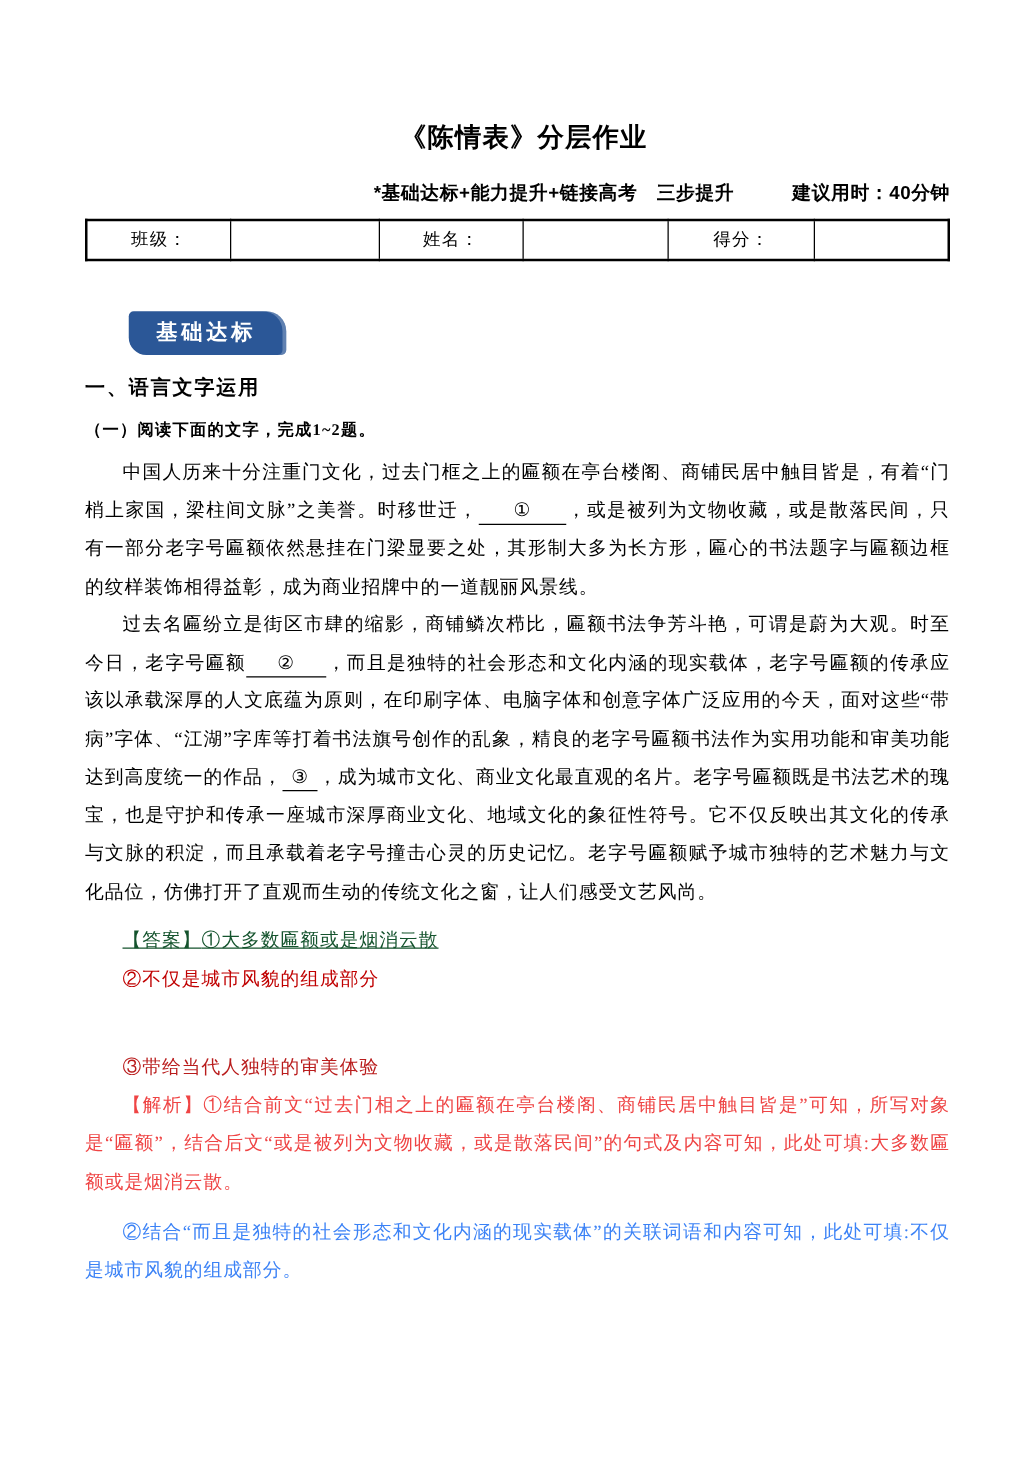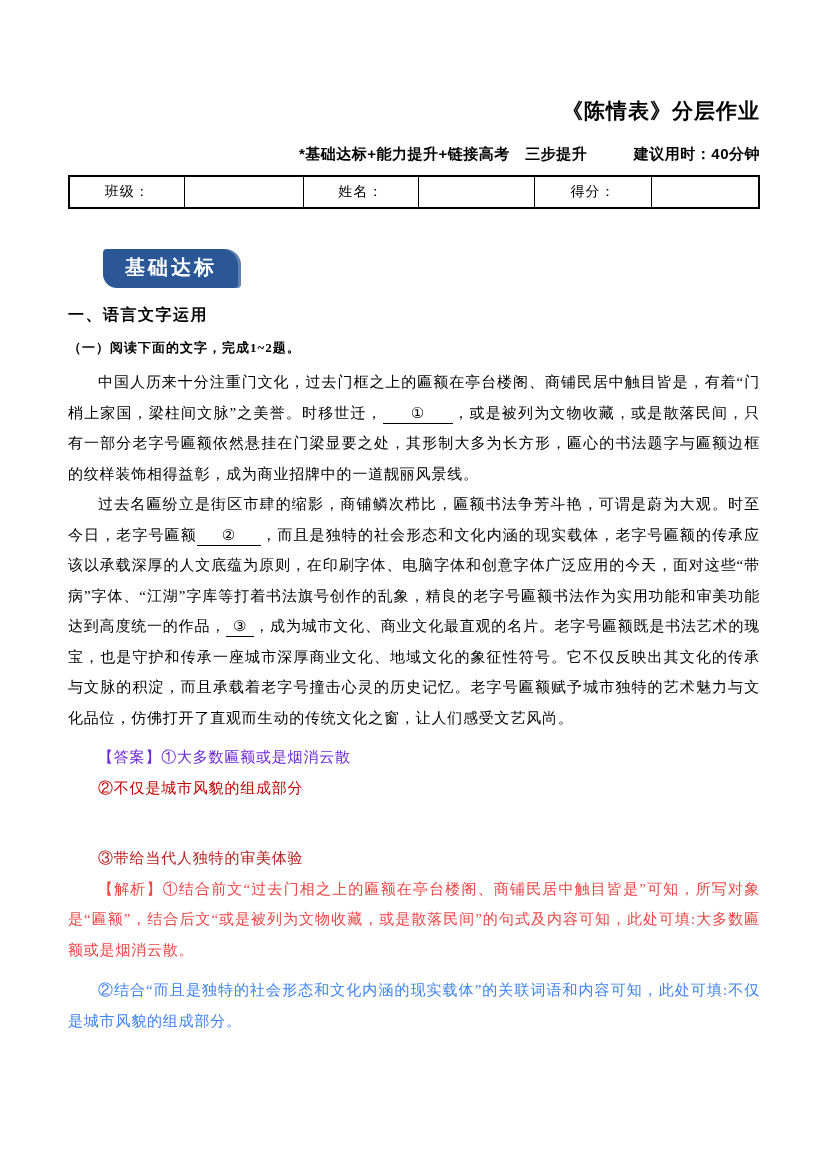--- a/index.html
+++ b/index.html
@@ -4,42 +4,42 @@
 <style>
   html, body { margin: 0; padding: 0; background: #ffffff; }
   body {
     width: 827px; height: 1169px; overflow: hidden;
     font-family: "Liberation Serif", "DejaVu Serif", serif;
     color: #000;
   }
   .page { box-sizing: border-box; width: 827px; height: 1169px; padding: 96px 67px 0 68px; }
 
   .doc-title {
-    text-align: right; font-size: 21px; font-weight: bold;
+    text-align: center; font-size: 21px; font-weight: bold;
     font-family: "Liberation Sans", "DejaVu Sans", sans-serif;
     letter-spacing: 1px; line-height: 30px; margin: 0 0 0 10px;
   }
   .doc-subtitle {
     text-align: right; font-size: 15px; font-weight: bold;
     font-family: "Liberation Sans", "DejaVu Sans", sans-serif;
     margin-top: 19px; letter-spacing: 0.5px;
   }
 
   .info-table { width: 100%; border-collapse: collapse; margin-top: 11px; border: 2px solid #000; }
   .info-table td {
     border: 1px solid #000; height: 30px; text-align: center;
     font-size: 14px; letter-spacing: 1px; padding: 0;
   }
   .info-table td.c1 { width: 16.8%; } .info-table td.c2 { width: 17.2%; }
   .info-table td.c3 { width: 16.6%; } .info-table td.c4 { width: 16.9%; }
   .info-table td.c5 { width: 16.9%; } .info-table td.c6 { width: 15.6%; }
 
   .badge {
     display: inline-block; margin: 40px 0 0 35px;
-    background: #2b5797; color: #fff; font-weight: bold; font-size: 20px;
+    background: #2b5797; color: #fff; font-weight: bold; font-size: 17px;
     font-family: "Liberation Sans", "DejaVu Sans", sans-serif;
     padding: 5px 24px 7px 22px; border-radius: 4px 16px 4px 14px;
     letter-spacing: 3px; box-shadow: inset -3px 0 0 rgba(255,255,255,0.25);
   }
 
   .h-section {
     font-size: 16px; font-weight: bold; letter-spacing: 1.5px;
     line-height: 30px; margin: 12px 0 0 0;
   }
   .h-sub {
@@ -95,21 +95,21 @@
 
   <p class="h-sub">（一）阅读下面的文字，完成1~2题。</p>
 
   <div class="passage">
     <p class="body-text"><span>中国人历来十分注重门文化，过去门框之上的匾额在亭台楼阁、商铺民居中触目皆是，有着“门梢上家国，梁柱间文脉”之美誉。时移世迁，</span><span class="blank w1"><span>①</span></span><span>，或是被列为文物收藏，或是散落民间，只有一部分老字号匾额依然悬挂在门梁显要之处，其形制大多为长方形，匾心的书法题字与匾额边框的纹样装饰相得益彰，成为商业招牌中的一道靓丽风景线。</span></p>
     <p class="body-text"><span>过去名匾纷立是街区市肆的缩影，商铺鳞次栉比，匾额书法争芳斗艳，可谓是蔚为大观。时至今日，老字号匾额</span><span class="blank w2"><span>②</span></span><span>，而且是独特的社会形态和文化内涵的现实载体，老字号匾额的传承应该以承载深厚的人文底蕴为原则，在印刷字体、电脑字体和创意字体广泛应用的今天，面对这些“带病”字体、“江湖”字库等打着书法旗号创作的乱象，精良的老字号匾额书法作为实用功能和审美功能达到高度统一的作品，</span><span class="blank w3"><span>③</span></span><span>，成为城市文化、商业文化最直观的名片。老字号匾额既是书法艺术的瑰宝，也是守护和传承一座城市深厚商业文化、地域文化的象征性符号。它不仅反映出其文化的传承与文脉的积淀，而且承载着老字号撞击心灵的历史记忆。老字号匾额赋予城市独特的艺术魅力与文化品位，仿佛打开了直观而生动的传统文化之窗，让人们感受文艺风尚。</span></p>
   </div>
 
 
   <div class="answer-block">
-    <p class="body-text red" style="color: #6d28d9;"><span>【答案】</span><span>①大多数匾额或是烟消云散</span></p>
+    <p class="body-text red" style="color: #14532d; text-decoration: underline;"><span>【答案】</span><span>①大多数匾额或是烟消云散</span></p>
     <p class="body-text red" style="color: rgb(192, 0, 0);">②不仅是城市风貌的组成部分</p>
     <p class="body-text red" style="color: #b91c1c; margin-top: 40px;">③带给当代人独特的审美体验</p>
   </div>
 
   <div>
     <p class="body-text red" style="color: #ef4444;"><span>【解析】</span><span>①结合前文“过去门相之上的匾额在亭台楼阁、商铺民居中触目皆是”可知，所写对象是“匾额”，结合后文“或是被列为文物收藏，或是散落民间”的句式及内容可知，此处可填:大多数匾额或是烟消云散。</span></p>
     <p class="body-text red analysis-2" style="color: #3b82f6;">②结合“而且是独特的社会形态和文化内涵的现实载体”的关联词语和内容可知，此处可填:不仅是城市风貌的组成部分。</p>
   </div>
 
 </div>

